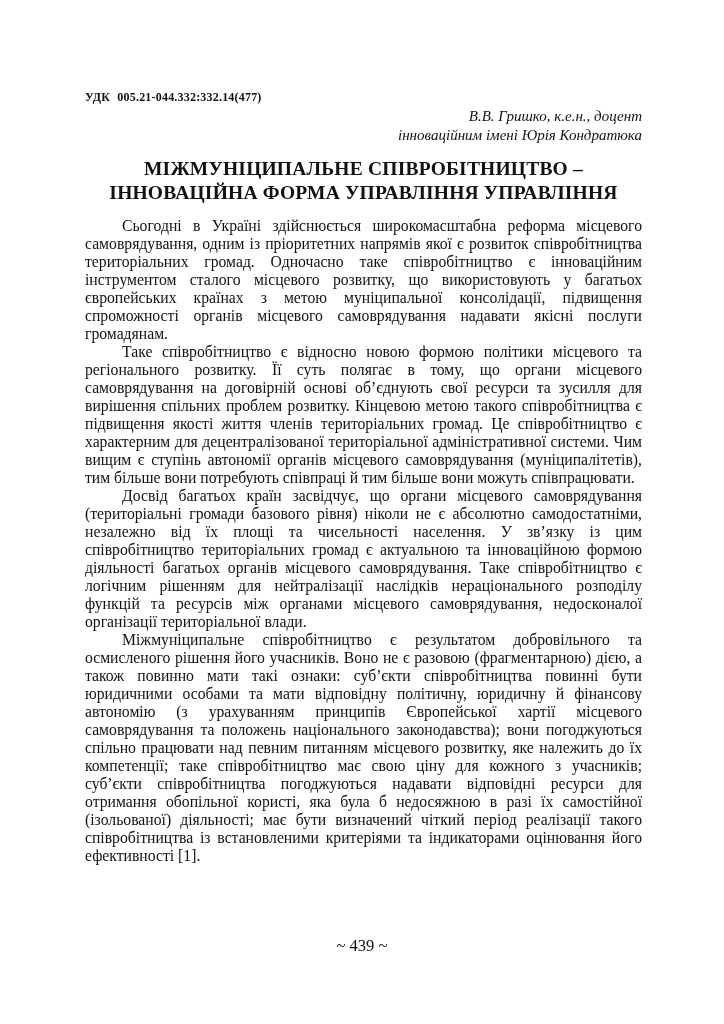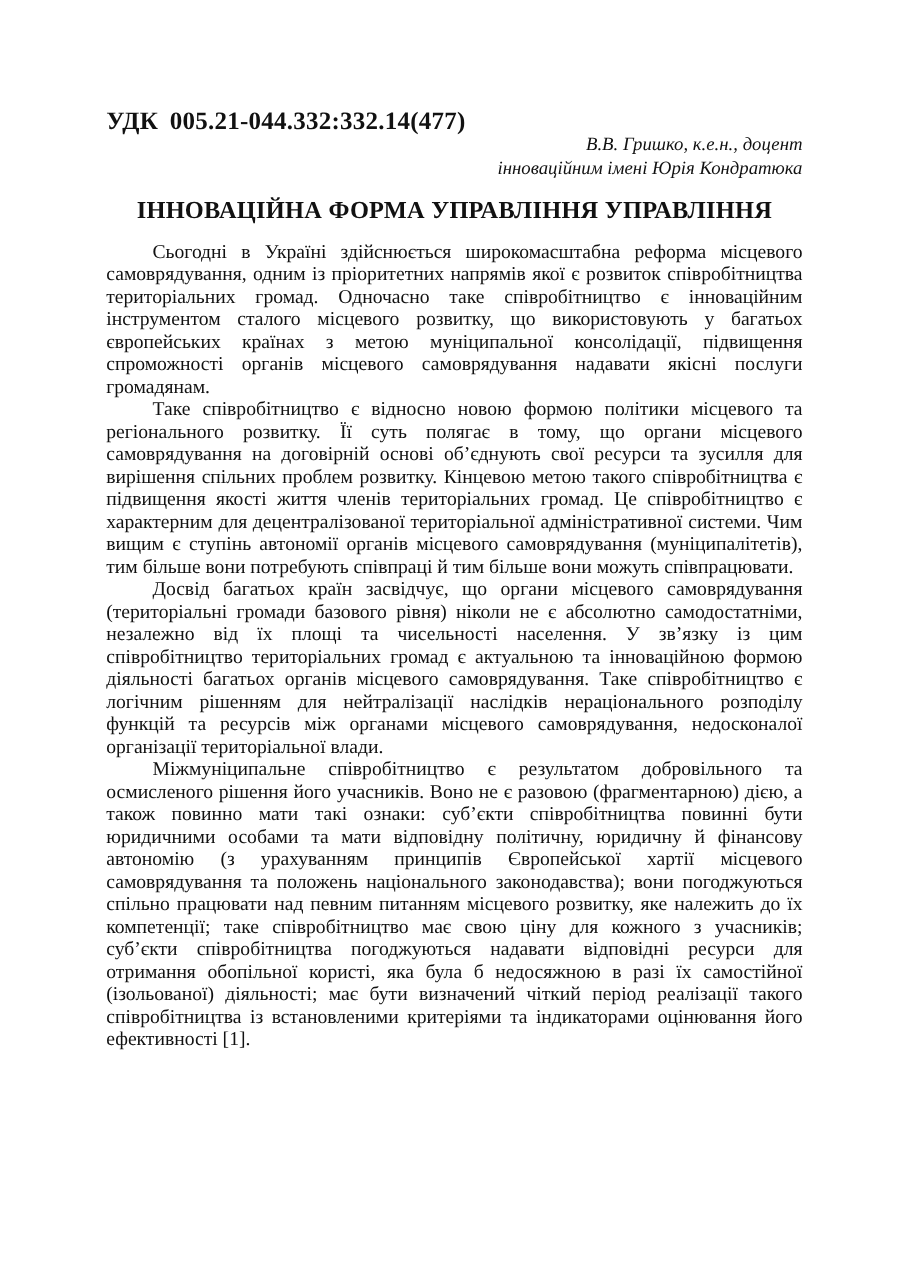--- a/index.html
+++ b/index.html
@@ -19,21 +19,21 @@
     box-sizing: border-box;
   }
   .content {
     position: absolute;
     left: 85px;
     top: 88px;
     width: 557px;
   }
   .udc {
     font-weight: bold;
-    font-size: 20px;
+    font-size: 12px;
     letter-spacing: 0.2px;
     word-spacing: 4px;
     line-height: 18px;
   }
   .author-block {
     margin-top: 1px;
     text-align: right;
     font-style: italic;
     font-size: 15px;
     line-height: 18.5px;
@@ -74,25 +74,27 @@
   <div class="content">
 
     <div class="udc">УДК 005.21-044.332:332.14(477)</div>
 
     <div class="author-block">
       <div>В.В. Гришко, к.е.н., доцент</div>
       <div>інноваційним імені Юрія Кондратюка</div>
     </div>
 
     <div class="title">
+      <div>МІЖМУНІЦИПАЛЬНЕ СПІВРОБІТНИЦТВО –</div>
       <div>ІННОВАЦІЙНА ФОРМА УПРАВЛІННЯ УПРАВЛІННЯ</div>
     </div>
 
     <div class="body-text">
       <p class="para">Сьогодні в Україні здійснюється широкомасштабна реформа місцевого самоврядування, одним із пріоритетних напрямів якої є розвиток співробітництва територіальних громад. Одночасно таке співробітництво є інноваційним інструментом сталого місцевого розвитку, що використовують у багатьох європейських країнах з метою муніципальної консолідації, підвищення спроможності органів місцевого самоврядування надавати якісні послуги громадянам.</p>
       <p class="para">Таке співробітництво є відносно новою формою політики місцевого та регіонального розвитку. Її суть полягає в тому, що органи місцевого самоврядування на договірній основі об’єднують свої ресурси та зусилля для вирішення спільних проблем розвитку. Кінцевою метою такого співробітництва є підвищення якості життя членів територіальних громад. Це співробітництво є характерним для децентралізованої територіальної адміністративної системи. Чим вищим є ступінь автономії органів місцевого самоврядування (муніципалітетів), тим більше вони потребують співпраці й тим більше вони можуть співпрацювати.</p>
       <p class="para">Досвід багатьох країн засвідчує, що органи місцевого самоврядування (територіальні громади базового рівня) ніколи не є абсолютно самодостатніми, незалежно від їх площі та чисельності населення. У зв’язку із цим співробітництво територіальних громад є актуальною та інноваційною формою діяльності багатьох органів місцевого самоврядування. Таке співробітництво є логічним рішенням для нейтралізації наслідків нераціонального розподілу функцій та ресурсів між органами місцевого самоврядування, недосконалої організації територіальної влади.</p>
       <p class="para">Міжмуніципальне співробітництво є результатом добровільного та осмисленого рішення його учасників. Воно не є разовою (фрагментарною) дією, а також повинно мати такі ознаки: суб’єкти співробітництва повинні бути юридичними особами та мати відповідну політичну, юридичну й фінансову автономію (з урахуванням принципів Європейської хартії місцевого самоврядування та положень національного законодавства); вони погоджуються спільно працювати над певним питанням місцевого розвитку, яке належить до їх компетенції; таке співробітництво має свою ціну для кожного з учасників; суб’єкти співробітництва погоджуються надавати відповідні ресурси для отримання обопільної користі, яка була б недосяжною в разі їх самостійної (ізольованої) діяльності; має бути визначений чіткий період реалізації такого співробітництва із встановленими критеріями та індикаторами оцінювання його ефективності [1].</p>
     </div>
 
   </div>
 
+  <div class="page-number">~ 439 ~</div>
 </div>
 
 </body></html>

